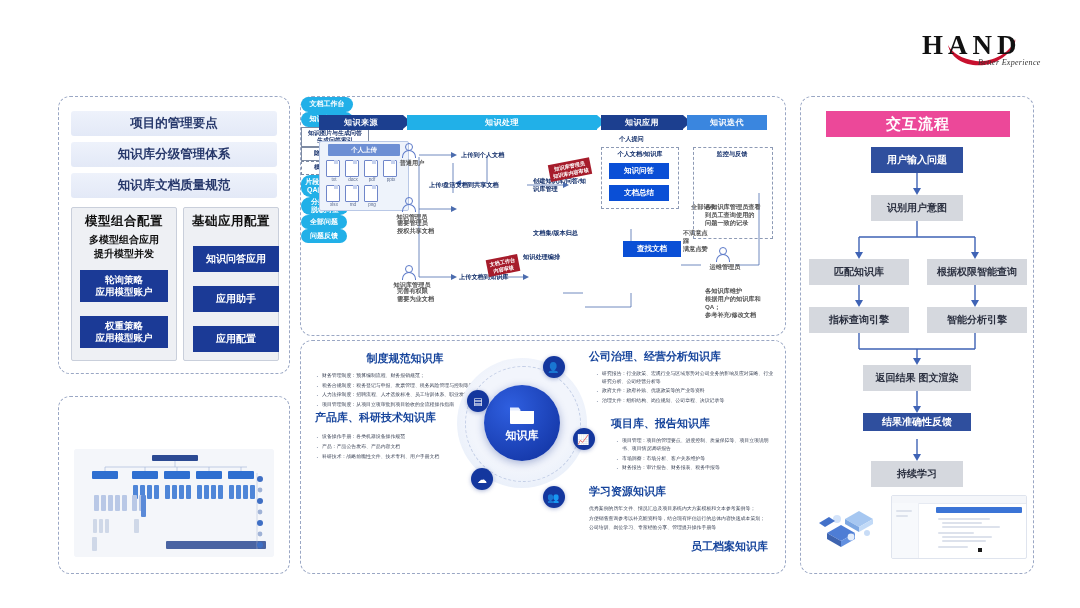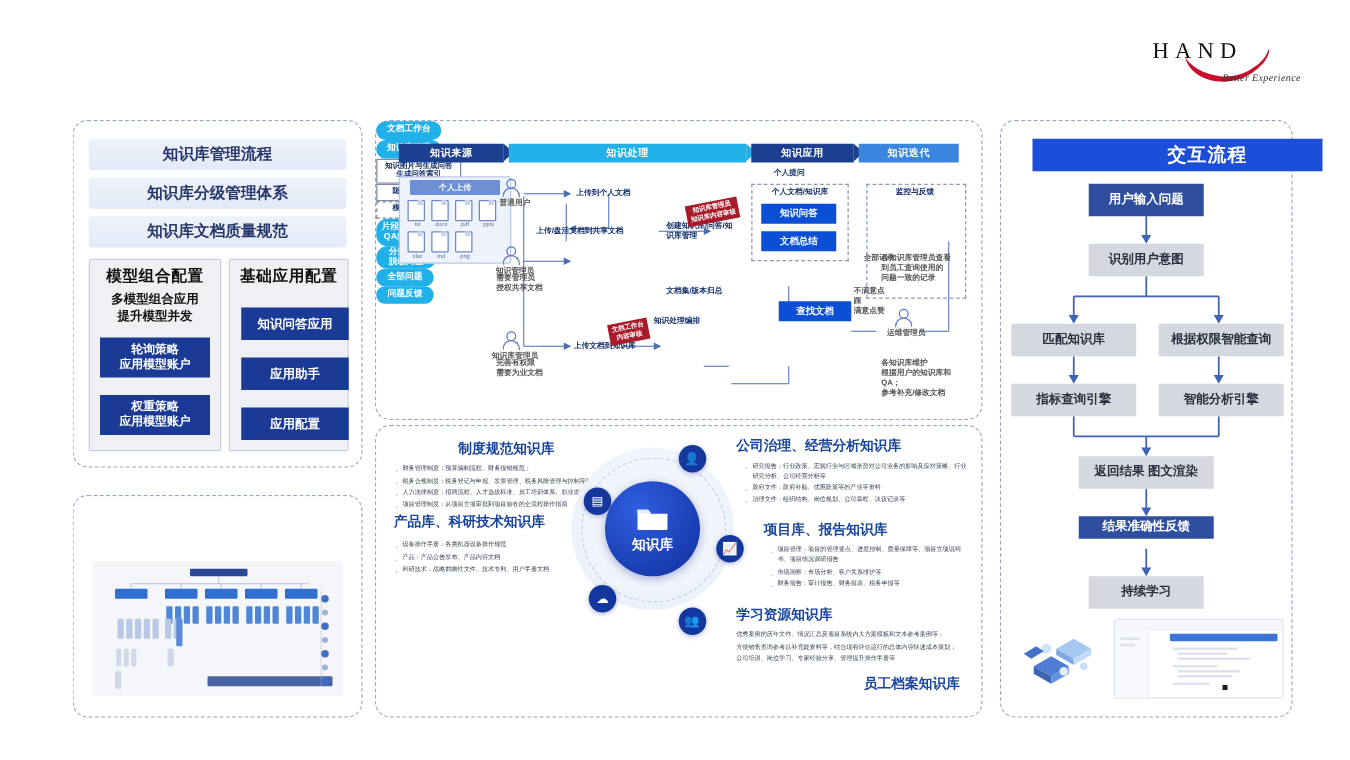--- a/index.html
+++ b/index.html
@@ -5,32 +5,32 @@
   html,body{margin:0;padding:0;}
   body{
     width:1080px;height:608px;background:#ffffff;
     font-family:"Liberation Sans","DejaVu Sans",sans-serif;
     overflow:hidden;position:relative;
   }
   .stage{position:absolute;left:0;top:0;width:1080px;height:608px;}
 
   
   .logo{position:absolute;left:918px;top:28px;width:140px;height:48px;}
-  .logo-word{font-family:"Liberation Serif","DejaVu Serif",serif;font-size:18px;letter-spacing:5px;
-    color:#111;font-weight:400;position:absolute;left:4px;top:2px;}
+  .logo-word{font-family:"Liberation Serif","DejaVu Serif",serif;font-size:27px;letter-spacing:5px;
+    color:#111;font-weight:700;position:absolute;left:4px;top:2px;}
   .logo-tag{position:absolute;left:60px;top:30px;font-size:8px;font-style:italic;color:#333;
     letter-spacing:.3px;font-family:"Liberation Serif",serif;}
   .logo-swoosh{position:absolute;left:28px;top:8px;width:74px;height:36px;}
 
   
   .panel{position:absolute;border:1.4px dashed #9aa7c4;border-radius:12px;background:#fff;}
 
   
-  .hdr{background:#1d4ed8;color:#fff;font-weight:700;display:flex;align-items:center;
-    justify-content:center;letter-spacing:1px;padding-left:48px;}
+  .hdr{background:#ec4899;color:#fff;font-weight:700;display:flex;align-items:center;
+    justify-content:center;letter-spacing:1px;}
   .lightbar{background:linear-gradient(180deg,#eef2fb,#e3e9f7);color:#27386b;font-weight:700;
     display:flex;align-items:center;justify-content:center;border-radius:3px;font-size:12.5px;}
 
   
   #p-left-top{left:58px;top:96px;width:230px;height:276px;}
   .ltbar{position:absolute;left:12px;width:206px;height:25px;}
   .subcard{position:absolute;top:200px;background:#eef0f4;border:1px solid #c9cfdb;border-radius:2px;}
   .subcard-title{font-size:12.5px;font-weight:700;color:#101010;text-align:center;margin-top:5px;
      letter-spacing:.5px;}
   .subcard-sub{font-size:10px;color:#111;text-align:center;line-height:1.35;margin-top:3px;font-weight:600;}
@@ -124,21 +124,21 @@
 
   <div class="logo">
     <svg class="logo-swoosh" viewBox="0 0 74 36">
       <path d="M2 9 C6 30, 40 37, 60 19 C68 12, 70 6, 69 3 C66 15, 48 27, 30 25 C16 23, 6 17, 2 9 Z" fill="#c8102e"></path>
     </svg>
     <div class="logo-word">HAND</div>
     <div class="logo-tag">Better Experience</div>
   </div>
 
   <div class="panel" id="p-left-top">
-    <div class="lightbar ltbar" style="top:14px">知识库管理流程</div>
+    <div class="lightbar ltbar" style="top:14px">项目的管理要点</div>
     <div class="lightbar ltbar" style="top:45px">知识库分级管理体系</div>
     <div class="lightbar ltbar" style="top:76px">知识库文档质量规范</div>
 
     <div class="subcard" style="left:12px;top:110px;width:104px;height:152px">
       <div class="subcard-title">模型组合配置</div>
       <div class="subcard-sub">多模型组合应用<br>提升模型并发</div>
       <div class="mini-navy" style="top:62px">
         <span>轮询策略</span>
         <span>应用模型账户</span>
       </div>

